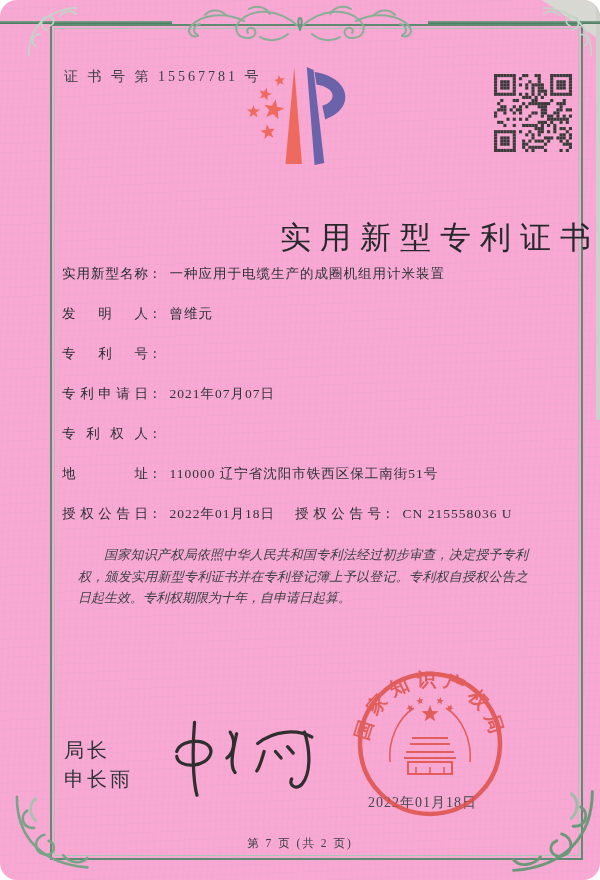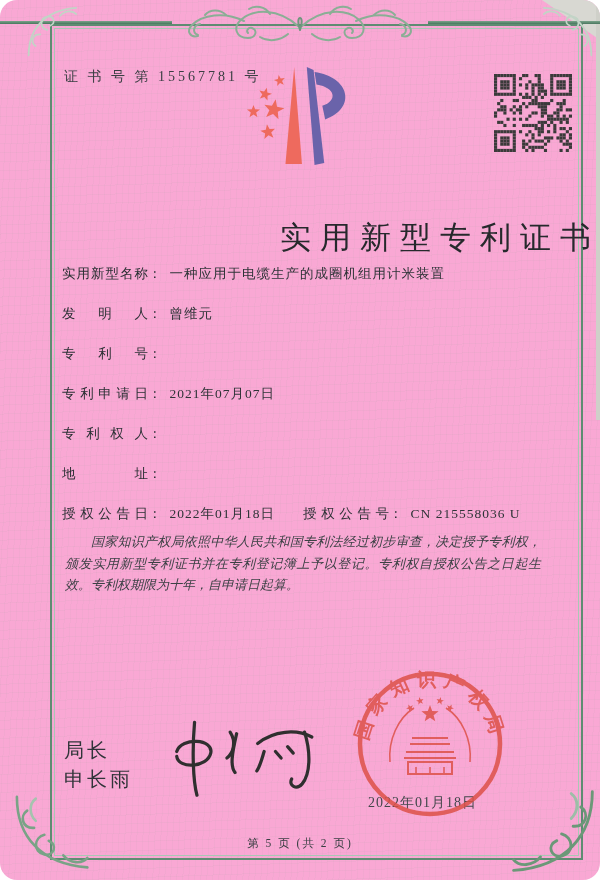--- a/index.html
+++ b/index.html
@@ -28,24 +28,24 @@
   .cert-no{position:absolute;left:64px;top:68px;font-size:14px;letter-spacing:3px;color:#3a3f43;}
   .logo{position:absolute;left:237px;top:60px;}
   .qr{position:absolute;left:494px;top:74px;}
   .title{position:absolute;left:0;right:0;top:176px;text-align:right;font-size:31px;
          font-weight:normal;letter-spacing:9px;color:#26292c;margin-top:41px;}
   .fields{position:absolute;left:62px;right:50px;top:254px;font-size:13.5px;}
   .frow{height:40px;display:flex;align-items:center;white-space:nowrap;}
   .flabel{display:inline-block;width:86px;text-align:justify;text-align-last:justify;color:#2b3034;}
   .fcolon{margin-right:8px;color:#2b3034;}
   .fvalue{color:#2f3438;letter-spacing:1px;}
-  .fsecond{margin-left:28px;}
+  .fsecond{margin-left:20px;}
   .paras{position:absolute;left:62px;right:56px;top:528px;font-size:13px;line-height:21.5px;
          color:#3c4145;text-align:justify;font-style:italic;}
-  .paras p{margin:3px;text-indent:2em;}
+  .paras p{margin:16px;text-indent:2em;}
   .director{position:absolute;left:64px;top:736px;font-size:20px;letter-spacing:3px;color:#303439;line-height:29px;}
   .signature{position:absolute;left:146px;top:716px;}
   .seal-date{position:absolute;left:368px;top:794px;font-size:14px;letter-spacing:1px;color:#43474b;}
   .seal{position:absolute;left:350px;top:666px;opacity:.84;pointer-events:none;z-index:4;}
   .footer{position:absolute;left:0;right:0;top:836px;text-align:center;font-size:11.5px;
           letter-spacing:2px;color:#3a3f43;z-index:3;}
 </style>
 </head>
 <body>
 
@@ -423,20 +423,21 @@
           <span class="fcolon">：</span>
         <span class="fvalue">2021年07月07日</span>
       </div>
       <div class="frow">
         <span class="flabel">专利权人</span>
           <span class="fcolon">：</span>
       </div>
       <div class="frow">
         <span class="flabel">地址</span>
           <span class="fcolon">：</span>
+        <span class="fvalue">110000 辽宁省沈阳市铁西区保工南街51号</span>
       </div>
       <div class="frow">
         <span class="flabel">授权公告日</span>
           <span class="fcolon">：</span>
         <span class="fvalue">2022年01月18日</span>
         <span class="flabel fsecond">授权公告号</span>
           <span class="fcolon">：</span>
         <span class="fvalue">CN 215558036 U</span>
       </div>
     </div>
@@ -482,15 +483,15 @@
           </g>
         <path d="M62,72 h36 M60,78 h40"></path>
         <path d="M56,86 h48 M54,92 h52"></path>
         <rect x="58" y="96" width="44" height="12"></rect>
         <path d="M66,108 v-7 M80,108 v-7 M94,108 v-7" stroke-width="1.6"></path>
         <path d="M40,96 C38,74 48,52 64,42" stroke-width="1.6"></path>
         <path d="M120,96 C122,74 112,52 96,42" stroke-width="1.6"></path>
       </g>
     </svg>
 
-    <div class="footer">第 5 页 (共 2 页)</div>
+    <div class="footer">第 7 页 (共 2 页)</div>
   </div>
 </div>
 
 </body></html>

